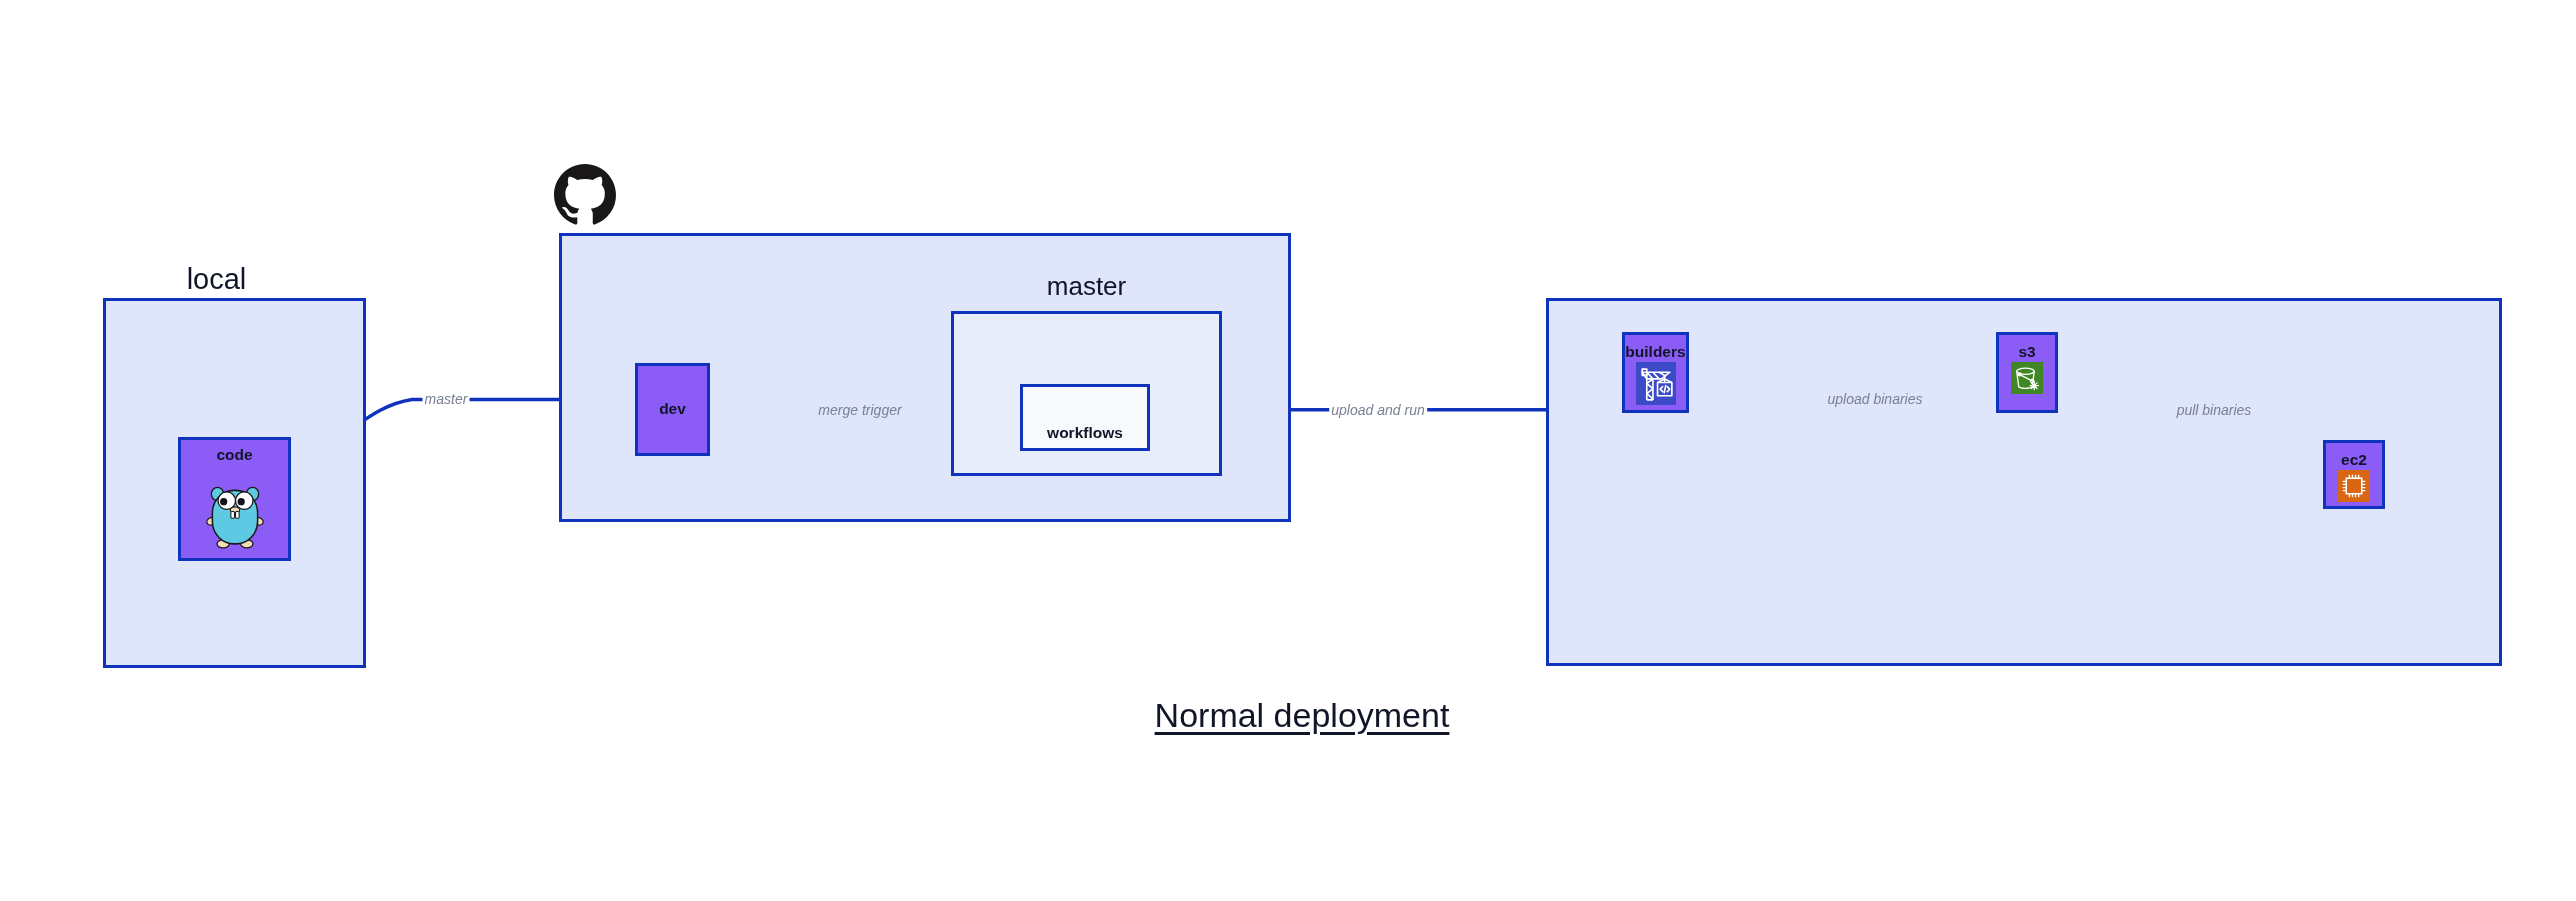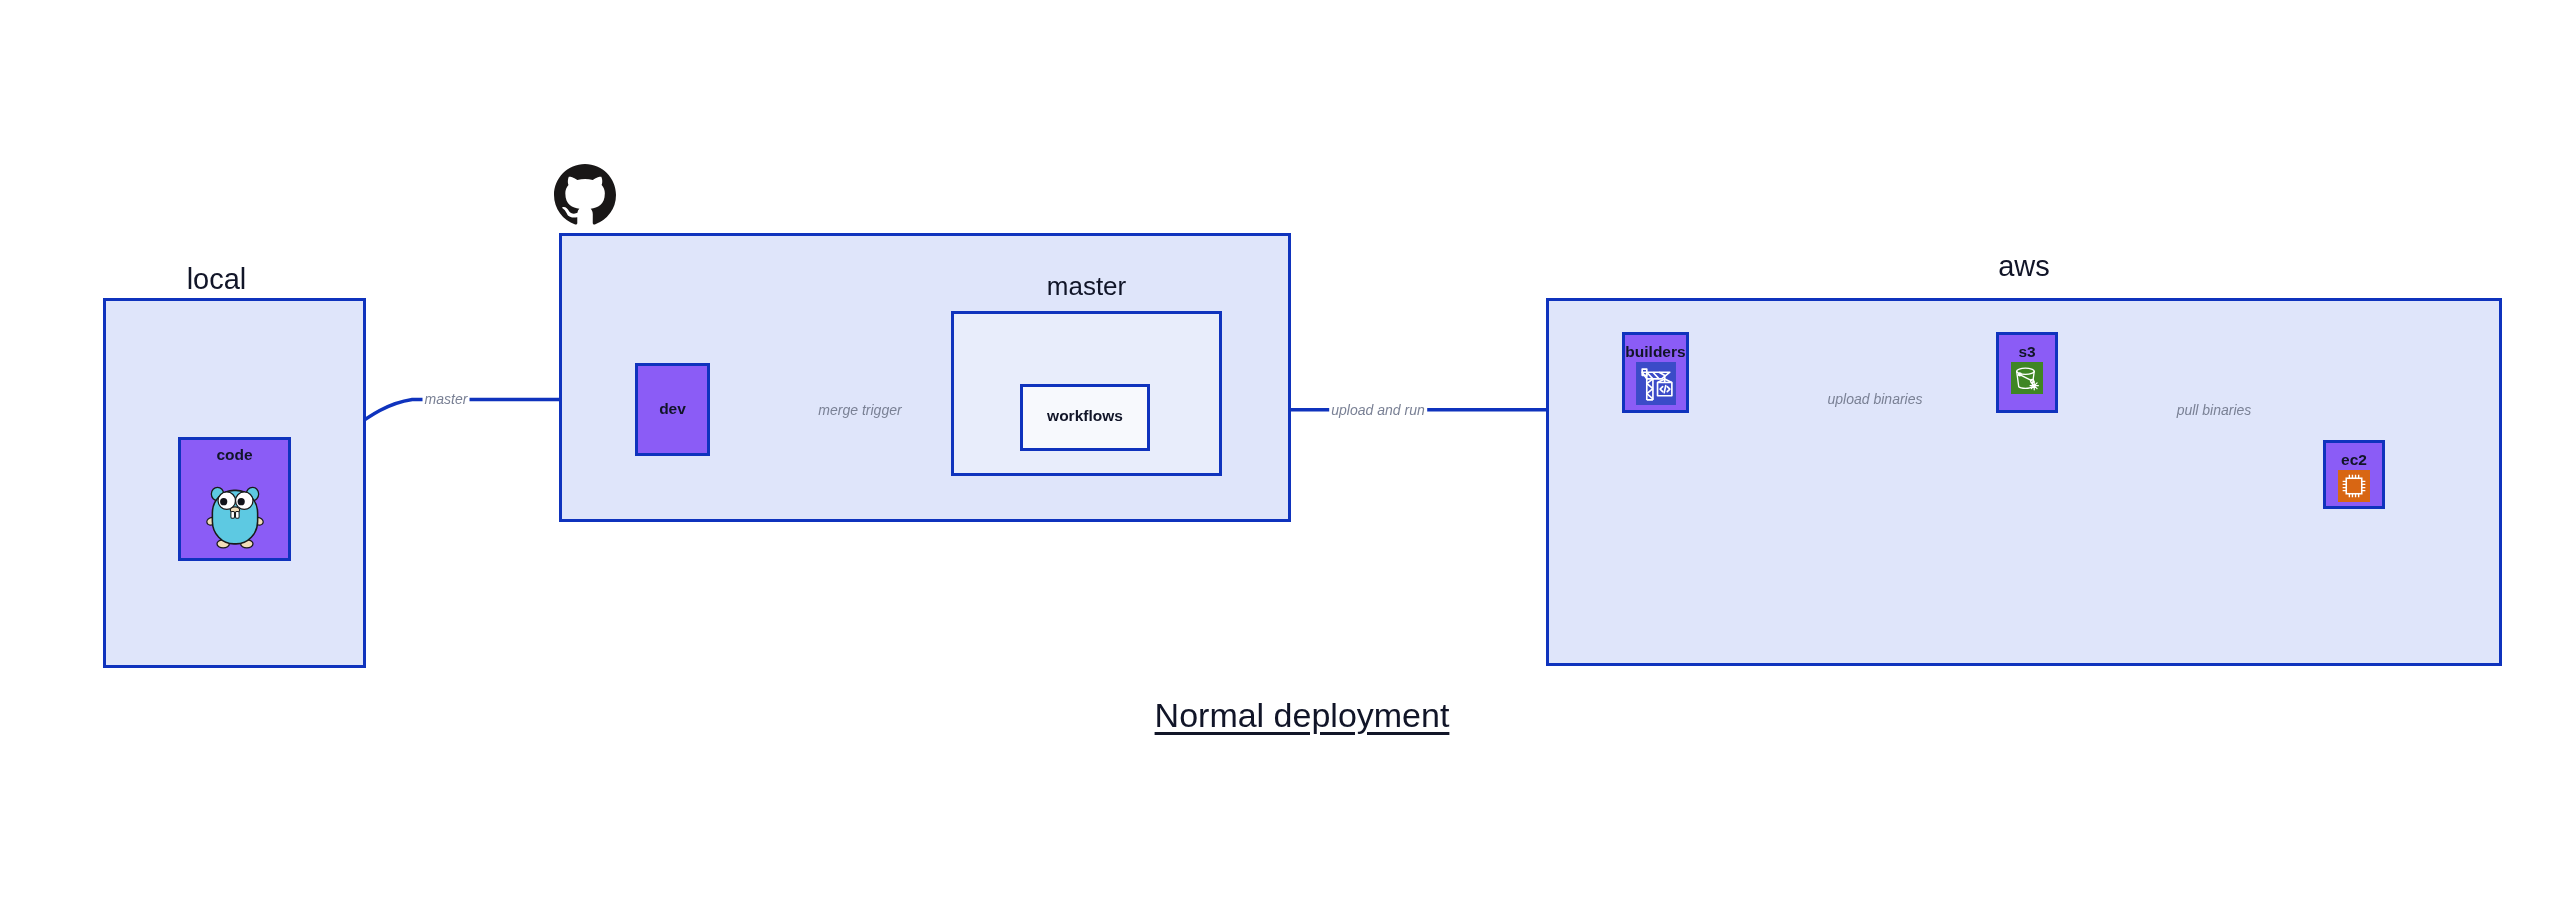--- a/index.html
+++ b/index.html
@@ -176,24 +176,23 @@
 
   <div class="zone-label" style="left:951px; top:273px; width:271px; font-size:26px;">master</div>
 
   <div class="subzone" style="left:951px; top:311px; width:271px; height:165px;"></div>
 
   <div class="node" style="left:635px; top:363px; width:75px; height:93px;">
     <div class="node-title" style="top:35px;">dev</div>
   </div>
 
   <div class="node node-white" style="left:1020px; top:384px; width:130px; height:67px;">
-    <div class="node-title" style="top:21px;">workflows</div>
-  </div>
-
-  <div class="zone-label" style="left:1546px; top:252px; width:956px;">aws</div>
+    <div class="node-title" style="top:38px;">workflows</div>
+  </div>
+
 
   <div class="zone" style="left:1546px; top:298px; width:956px; height:368px;"></div>
 
   <div class="node" style="left:1622px; top:332px; width:67px; height:81px;">
     <div class="node-title" style="top:9.3px;">builders</div>
     <svg class="node-icon" style="top:27px;" width="40" height="43" viewBox="0 0 78 84" xmlns="http://www.w3.org/2000/svg">
       <rect x="0" y="0" width="78" height="84" fill="#3b4bc8"></rect>
       <g fill="none" stroke="#ffffff" stroke-width="3.2" stroke-linejoin="round">
 
         <rect x="12" y="14" width="9" height="12"></rect>

